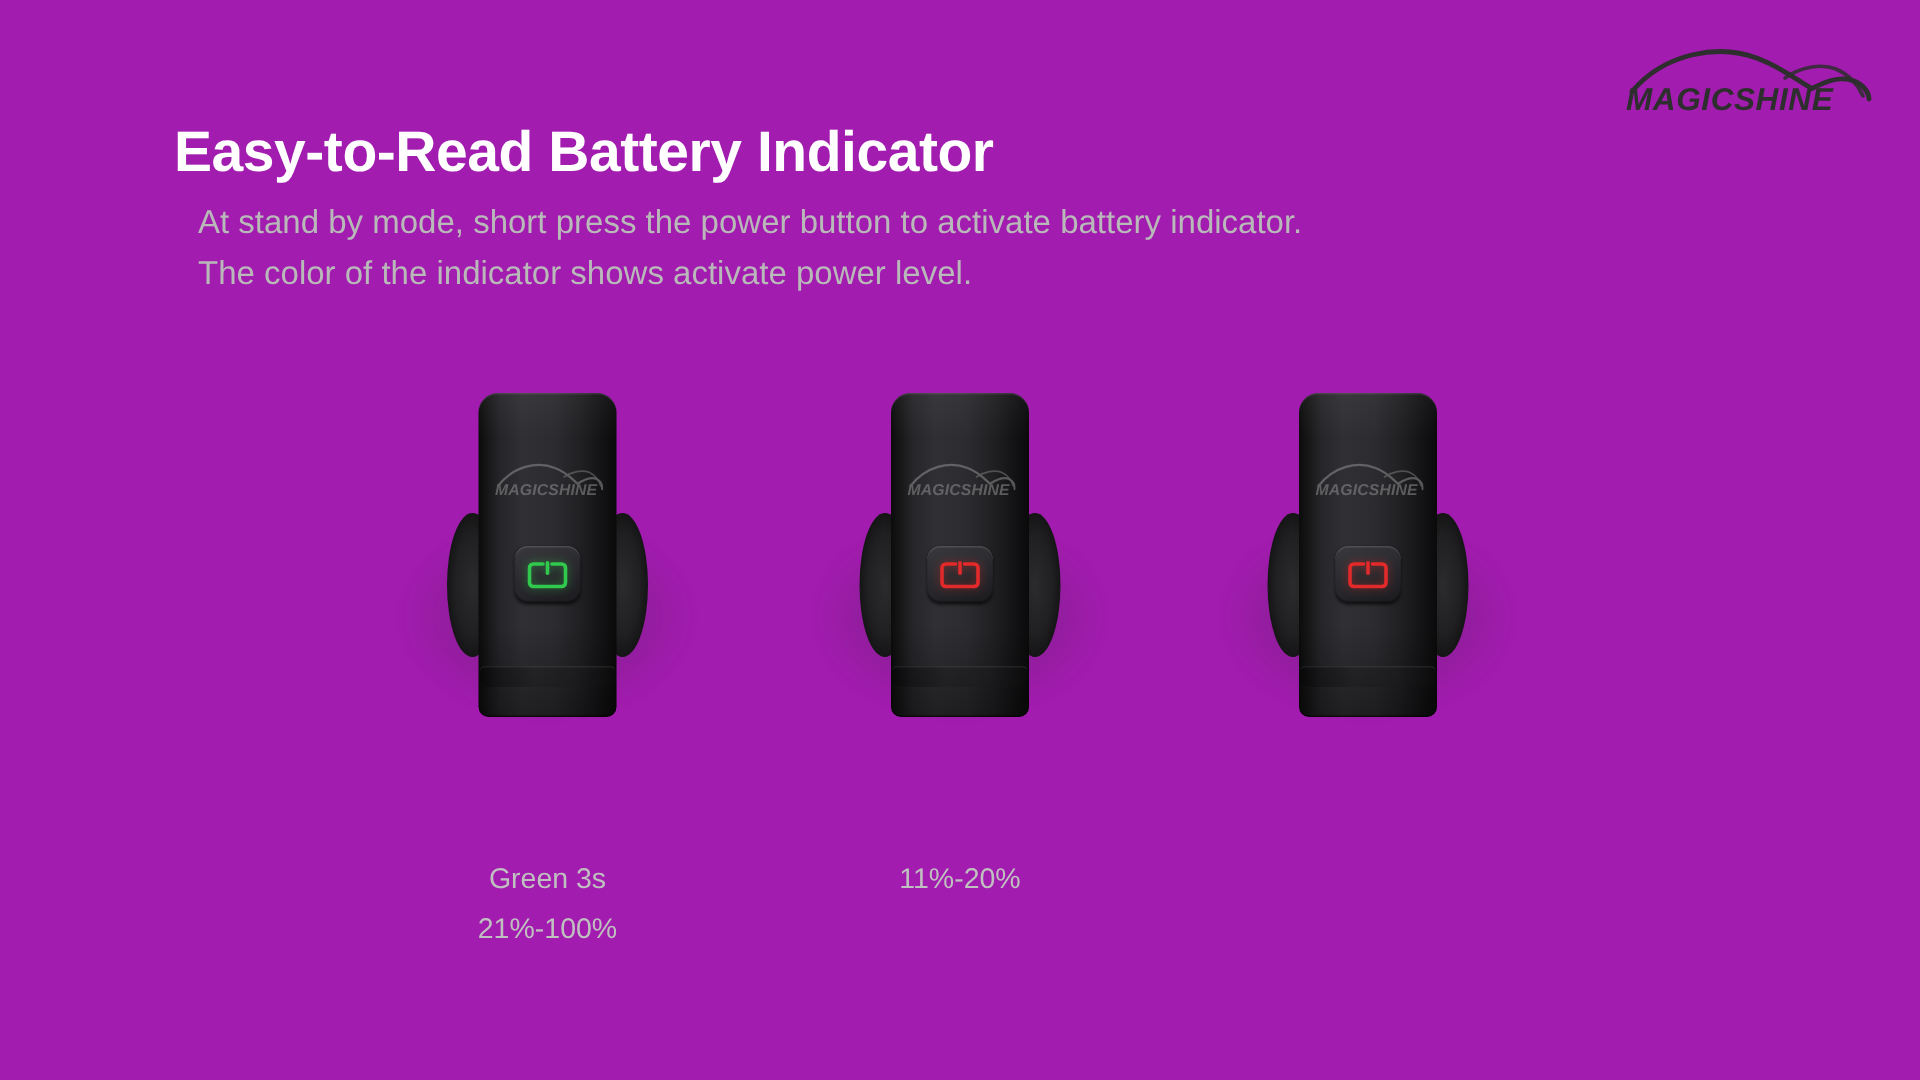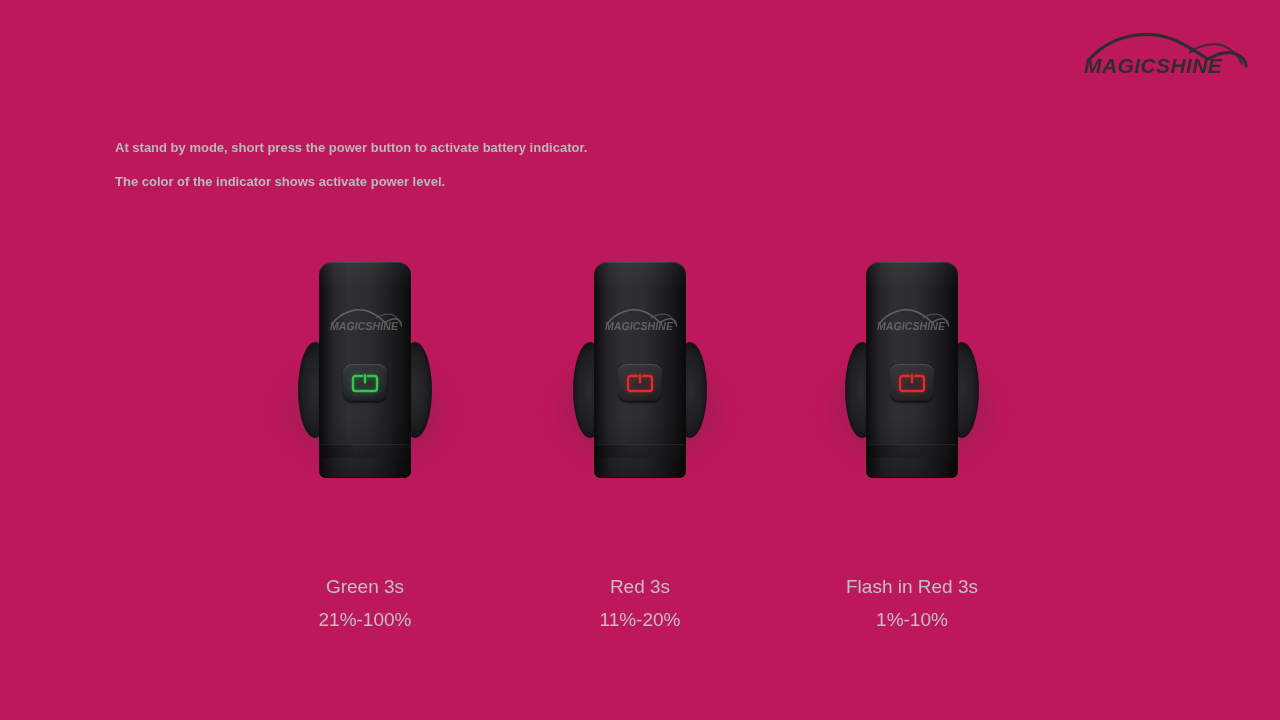--- a/index.html
+++ b/index.html
@@ -12,21 +12,21 @@
     height: 720px;
     position: relative;
     overflow: hidden;
     font-family: "Liberation Sans", "DejaVu Sans", sans-serif;
     -webkit-font-smoothing: antialiased;
   }
 
   .stage {
     position: absolute;
     inset: 0;
-    background: #be185d;
+    background: #a21caf;
   }
 
   
   .brand-logo {
     position: absolute;
     top: 28px;
     right: 30px;
     width: 170px;
     height: 48px;
   }
@@ -40,26 +40,26 @@
     font-size: 38px;
     font-weight: 700;
     color: #ffffff;
     letter-spacing: -0.3px;
     line-height: 1.2;
     white-space: nowrap;
   }
 
   .subtitle-block {
     position: absolute;
-    left: 115px;
+    left: 132px;
     top: 131px;
     color: #b9b9b9;
-    font-size: 13px;
+    font-size: 22px;
     line-height: 34px;
-    font-weight: 700;
+    font-weight: 400;
     white-space: nowrap;
   }
   .subtitle-line { display: block; }
 
   
   .device-row {
     position: absolute;
     left: 0;
     top: 250px;
     width: 1280px;
@@ -213,20 +213,21 @@
   <div class="brand-logo">
     <svg viewBox="0 0 170 48" xmlns="http://www.w3.org/2000/svg" aria-hidden="true">
 
       <path d="M8 33 C 30 7, 66 1, 92 11 C 110 18, 120 27, 128 31 C 136 27, 146 22, 156 26 C 163 29, 166 34, 166 38" fill="none" stroke="#2e2e2e" stroke-width="3.2" stroke-linecap="round"></path>
       <path d="M110 24 C 120 17, 134 14, 144 18 C 153 22, 159 29, 162 36" fill="none" stroke="#2e2e2e" stroke-width="2.4" stroke-linecap="round" opacity="0.85"></path>
 
       <text x="4" y="45" font-family="'Liberation Sans','DejaVu Sans',sans-serif" font-size="21" font-weight="700" font-style="italic" letter-spacing="0.4" fill="#2e2e2e">MAGICSHINE</text>
     </svg>
   </div>
 
+  <h1 class="page-title">Easy-to-Read Battery Indicator</h1>
 
   <div class="subtitle-block">
     <span class="subtitle-line">At stand by mode, short press the power button to activate battery indicator.</span>
     <span class="subtitle-line">The color of the indicator shows activate power level.</span>
   </div>
 
   <div class="device-row" id="device-row">
   <div class="device-cell" style="left: 365px;">
     <div class="device-halo"></div>
     <div class="device-wing left"></div>
@@ -294,23 +295,18 @@
   </div>
 </div>
 
   <div class="caption-row" id="caption-row">
   <div class="caption-cell" style="left: 365px;">
     <span class="caption-label">Green 3s</span>
     <span class="caption-range">21%-100%</span>
   </div>
 
   <div class="caption-cell" style="left: 640px;">
-    <span class="caption-label">Red 3s</span>
     <span class="caption-range">11%-20%</span>
   </div>
 
-  <div class="caption-cell" style="left: 912px;">
-    <span class="caption-label">Flash in Red 3s</span>
-    <span class="caption-range">1%-10%</span>
-  </div>
 </div>
 
 </div>
 
 </body></html>

